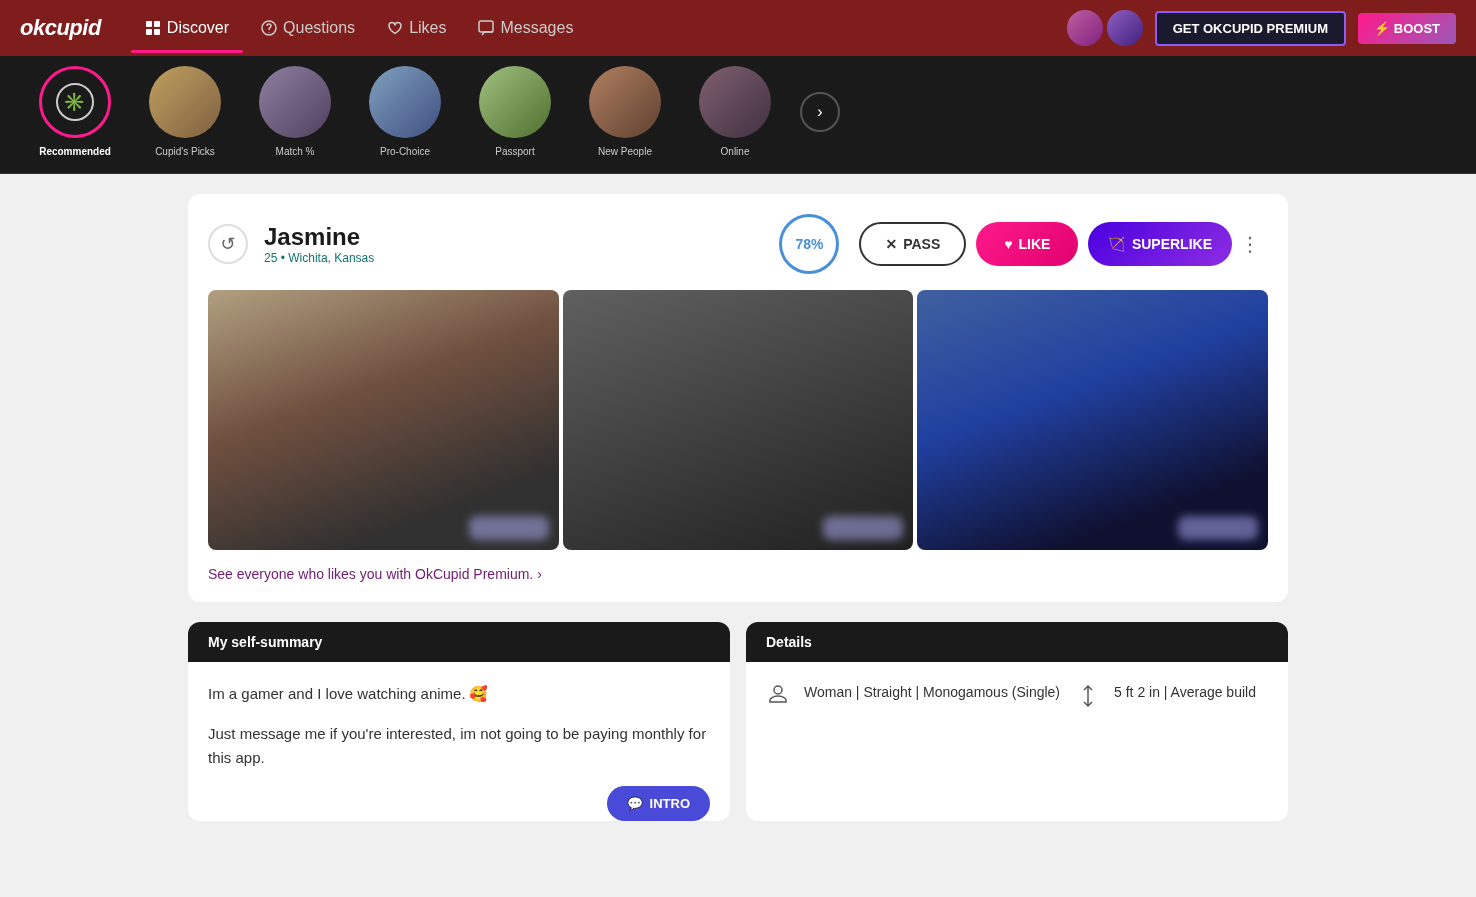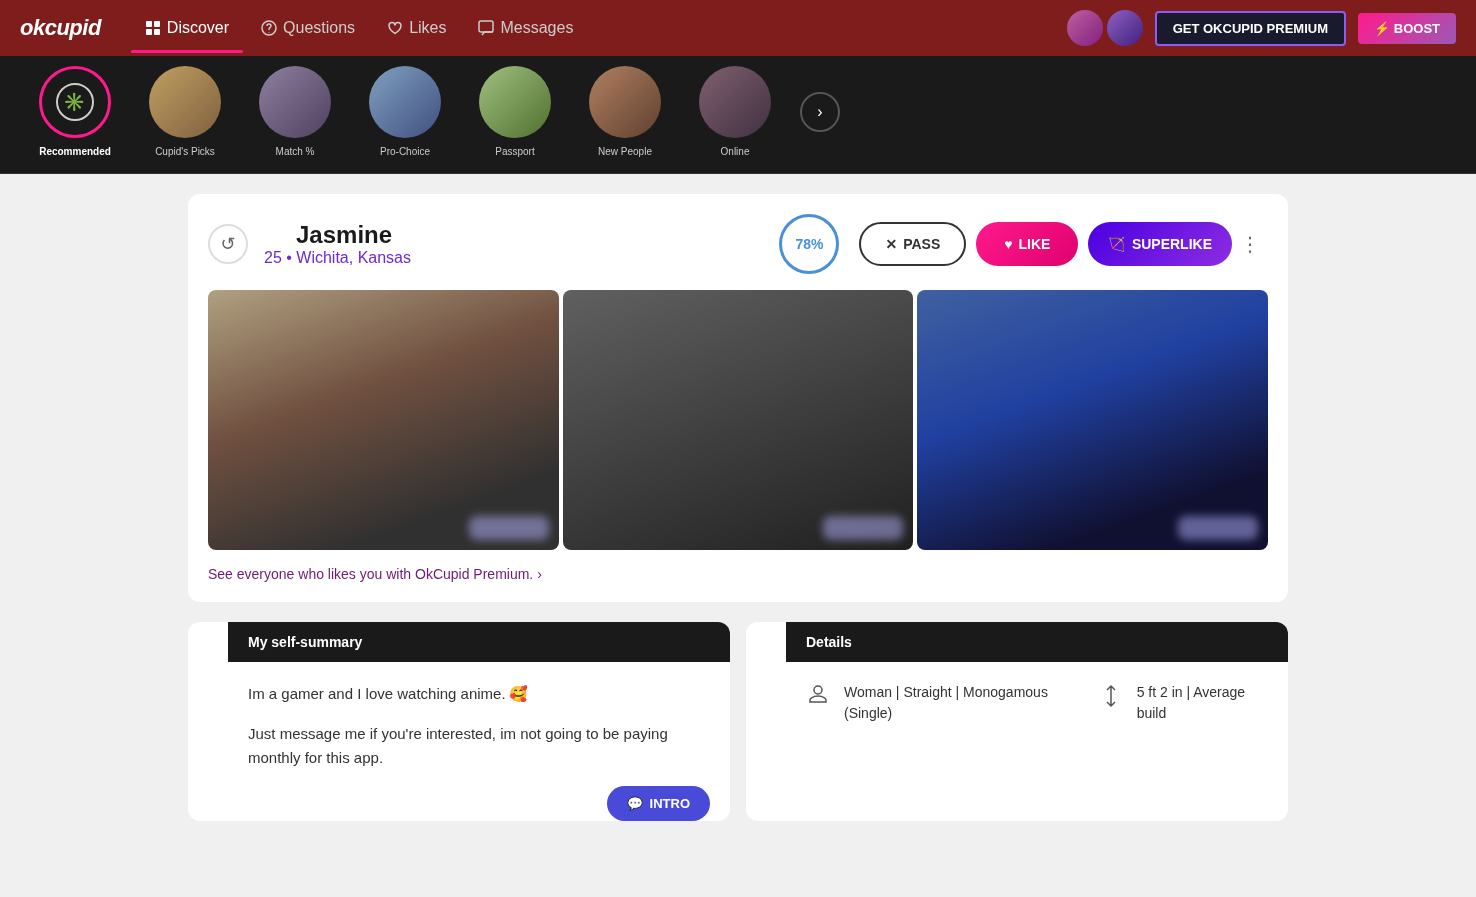--- a/index.html
+++ b/index.html
@@ -199,25 +199,24 @@
       color: #666;
     }
     .profile-info {
       flex: 1;
       padding: 0 16px;
     }
     .profile-name {
       font-size: 24px;
       font-weight: 700;
       color: #1a1a1a;
-      margin-left: 32px;
     }
     .profile-meta {
-      color: #6d28d9;
-      font-size: 16px;
+      color: #0f766e;
+      font-size: 12px;
     }
     .match-circle {
       width: 60px;
       height: 60px;
       border-radius: 50%;
       border: 3px solid #4a90d9;
       display: flex;
       align-items: center;
       justify-content: center;
       font-size: 14px;
@@ -333,21 +332,20 @@
     
     .profile-sections {
       display: grid;
       grid-template-columns: 1fr 1fr;
       gap: 16px;
     }
     .section-card {
       background: white;
       border-radius: 12px;
       overflow: hidden;
-      padding-left: 40px;
     }
     .section-header {
       background: #1a1a1a;
       color: white;
       padding: 12px 20px;
       font-size: 14px;
       font-weight: 600;
     }
     .section-body {
       padding: 20px;

